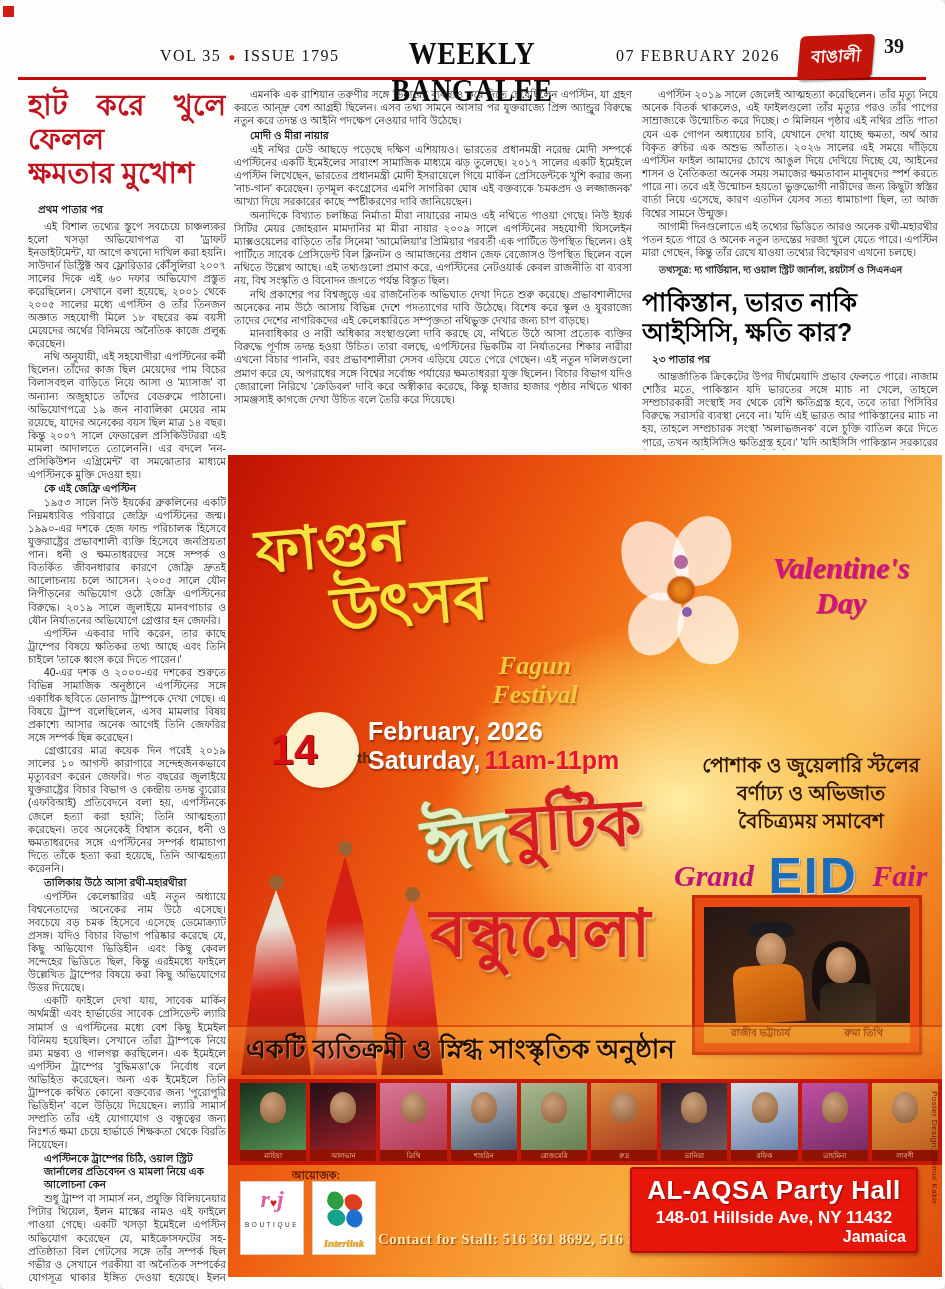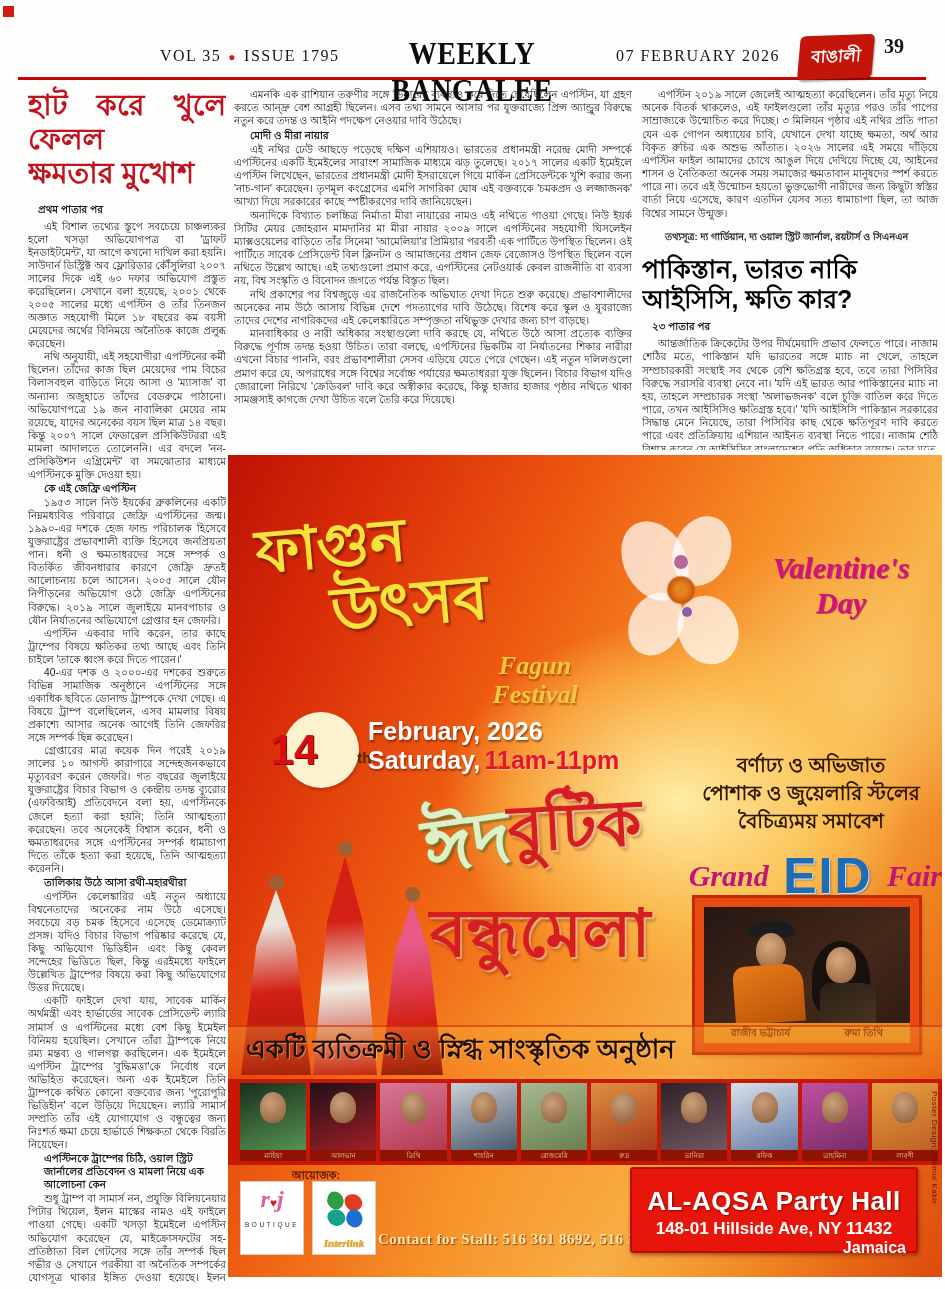--- a/index.html
+++ b/index.html
@@ -1,17 +1,17 @@
 <!DOCTYPE html>
 <html><head>
 <meta charset="utf-8">
 <style>
   html,body{margin:0;padding:0;background:#e8e8e8;}
   .page{position:relative;width:945px;height:1289px;background:#fdfdfb;overflow:hidden;
-        font-family:"Liberation Sans",sans-serif;margin:0 auto;}
+        font-family:"Liberation Sans",sans-serif;margin:0 auto;border-radius:6px;}
   
   .corner-mark{position:absolute;left:3px;top:6px;width:11px;height:11px;background:#cf1d14;}
   .m-vol{position:absolute;left:160px;top:47px;font:16px "Liberation Serif",serif;letter-spacing:1.5px;color:#161616;}
   .m-dot{color:#cf1d14;font-size:12px;padding:0 7px;}
   .m-title{position:absolute;left:352px;top:40px;width:240px;text-align:center;
            font:bold 28px "Liberation Serif",serif;transform:scaleY(1.15);color:#0c0c0c;letter-spacing:.5px;}
   .m-date{position:absolute;left:616px;top:47px;font:16px "Liberation Serif",serif;letter-spacing:1.5px;color:#161616;}
   .masthead-rule{position:absolute;left:18px;top:77px;width:908px;height:3px;background:#c40606;}
   .m-logo{position:absolute;left:799px;top:35px;width:74px;height:44px;background:#c3150a;border-radius:5px;
           transform:skewX(-7deg) rotate(-2deg);display:flex;align-items:center;justify-content:center;
@@ -20,21 +20,21 @@
   
   .col{position:absolute;overflow:hidden;text-align:justify;color:#181818;}
   #col-left{left:28px;top:84px;width:198px;height:1200px;font-size:10.3px;line-height:1.27;}
   #col-mid{left:234px;top:88px;width:398px;height:362px;font-size:10.3px;line-height:1.28;}
   #col-right{left:642px;top:88px;width:296px;height:362px;font-size:10.3px;line-height:1.28;}
   .left-headline{color:#c1121f;font-weight:bold;font-size:29px;line-height:1.18;margin:4px 0 12px;}
   .sub-headline{font-weight:bold;font-size:25px;line-height:1.22;color:#000;margin:10px 0 5px;}
   .body-p{margin:0;text-indent:16px;}
   .subhead{font-weight:bold;padding-left:16px;margin:1px 0;text-align:left;}
   .lead-line{font-weight:bold;padding-left:6px;margin:4px;}
-  .source-line{margin:11px;text-indent:12px;font-weight:bold;font-size:9.6px;}
+  .source-line{margin:5px;text-indent:12px;font-weight:bold;font-size:9.6px;}
   
   #ad{position:absolute;left:228px;top:455px;width:714px;height:822px;overflow:hidden;
       background:
         radial-gradient(ellipse 300px 230px at 63% 42%, rgba(255,242,170,.95), rgba(253,200,85,.55) 55%, rgba(253,200,85,0) 78%),
         radial-gradient(ellipse 280px 210px at 88% 28%, rgba(250,205,110,.75), rgba(250,205,110,0) 70%),
         radial-gradient(ellipse 420px 260px at 50% 86%, rgba(248,160,50,.55), rgba(248,160,50,0) 75%),
         linear-gradient(115deg,#bf1204 0%,#d92d08 15%,#ee5a10 34%,#f68d26 52%,#f8b34a 68%,#ee7e1e 84%,#dd4a0c 100%);}
   .fagun-bn{position:absolute;left:30px;top:52px;width:320px;color:#f9e23b;font-weight:bold;
             transform:rotate(-5deg);text-shadow:2px 3px 2px rgba(90,20,0,.55);line-height:1.05;}
   .fagun-l1{font-size:60px;}
@@ -60,21 +60,21 @@
   .date-l2w{font:bold 25px "Liberation Sans",sans-serif;color:#fdfdfd;text-shadow:1px 2px 2px rgba(100,25,0,.6);}
   .date-l2r{font:bold 25px "Liberation Sans",sans-serif;color:#e8142d;text-shadow:1px 1px 1px rgba(255,240,200,.5);}
   .eid-green{position:absolute;left:196px;top:330px;font-weight:bold;font-size:74px;color:#dff0c8;transform:rotate(-8deg);
              text-shadow:0 0 3px #7fae5f,2px 3px 2px rgba(60,90,20,.55);}
   .eid-red1{position:absolute;left:280px;top:322px;font-weight:bold;font-size:64px;color:#d51d22;transform:rotate(-3deg);
             text-shadow:2px 2px 1px rgba(255,235,190,.55),3px 4px 3px rgba(120,10,0,.35);}
   .eid-red2{position:absolute;left:202px;top:428px;font-weight:bold;font-size:66px;color:#d51d22;
             text-shadow:2px 2px 1px rgba(255,235,190,.55),3px 4px 3px rgba(120,10,0,.35);}
   .ad-right-text{position:absolute;left:452px;top:296px;width:262px;text-align:center;color:#2f1503;
                  font-weight:bold;font-size:20px;line-height:1.4;}
-  .grand-line{position:absolute;left:446px;top:392px;width:268px;text-align:right;white-space:nowrap;}
+  .grand-line{position:absolute;left:446px;top:392px;width:268px;text-align:left;white-space:nowrap;}
   .grand-word,.fair-word{font:bold italic 30px "Liberation Serif",serif;color:#c01578;vertical-align:middle;}
   .eid-word{font:bold 50px "Liberation Sans",sans-serif;color:#1d6cb5;letter-spacing:2px;margin:0 10px;
             vertical-align:middle;text-shadow:1px 1px 0 #cfe4f5,2px 2px 2px rgba(40,60,90,.4);}
   .dancers{position:absolute;left:7px;top:362px;width:215px;height:262px;}
   .dancer{position:absolute;}
   .d-head{width:15px;height:15px;border-radius:50%;background:#9c6234;margin:0 auto;}
   .d-body{width:100%;height:calc(100% - 15px);clip-path:polygon(50% 0,78% 30%,100% 100%,0 100%,22% 30%);}
   .d1{left:6px;top:58px;width:70px;height:200px;}
   .d1 .d-body{background:linear-gradient(175deg,#e8e4da 20%,#d42015 55%,#9c1508);}
   .d2{left:78px;top:24px;width:64px;height:234px;}
@@ -118,21 +118,21 @@
   .pin{position:absolute;width:17px;height:17px;border-radius:40% 60% 45% 55%;}
   .p1{left:14px;top:10px;background:#2f9e41;transform:rotate(20deg);}
   .p2{left:32px;top:12px;background:#e03c20;transform:rotate(-15deg);}
   .p3{left:33px;top:28px;background:#1f6fd0;transform:rotate(30deg);}
   .p4{left:15px;top:27px;background:#17a08c;transform:rotate(-25deg);}
   .l2-name{position:absolute;bottom:5px;width:100%;text-align:center;
            font:bold italic 11px "Liberation Serif",serif;color:#f2b01e;text-shadow:0 0 1px #7a4a00;}
   .contact{position:absolute;left:150px;top:66px;font:bold 15px "Liberation Serif",serif;color:#ffe9ad;
            text-shadow:1px 1px 1px rgba(100,20,0,.7);letter-spacing:.5px;}
   .venue{position:absolute;left:402px;top:2px;width:288px;height:86px;background:#e8150a;border:2px solid #b80d04;
-         border-radius:3px;color:#fff;padding:17px 10px;box-sizing:border-box;text-align:center;
+         border-radius:3px;color:#fff;padding:6px 10px;box-sizing:border-box;text-align:center;
          box-shadow:1px 2px 4px rgba(90,5,0,.5);}
   .venue-name{font-size:26px;font-weight:bold;text-shadow:1px 1px 2px #7d0a02;letter-spacing:.5px;}
   .venue-addr{font-size:17px;font-weight:bold;margin-top:2px;}
   .venue-city{font-size:16px;font-weight:bold;text-align:right;margin-top:0;}
   .credit{position:absolute;right:3px;top:636px;writing-mode:vertical-rl;font-size:8px;color:#6b1404;letter-spacing:.5px;}
 </style>
 </head>
 <body>
 
 <div class="page">
@@ -177,20 +177,21 @@
         <p class="body-p">এই নথির ঢেউ আছড়ে পড়েছে দক্ষিণ এশিয়ায়ও। ভারতের প্রধানমন্ত্রী নরেন্দ্র মোদী সম্পর্কে এপস্টিনের একটি ইমেইলের সারাংশ সামাজিক মাধ্যমে ঝড় তুলেছে। ২০১৭ সালের একটি ইমেইলে এপস্টিন লিখেছেন, ভারতের প্রধানমন্ত্রী মোদী ইসরায়েলে গিয়ে মার্কিন প্রেসিডেন্টকে খুশি করার জন্য 'নাচ-গান' করেছেন। তৃণমূল কংগ্রেসের এমপি সাগরিকা ঘোষ এই বক্তব্যকে 'চমকপ্রদ ও লজ্জাজনক' আখ্যা দিয়ে সরকারের কাছে স্পষ্টীকরণের দাবি জানিয়েছেন।</p>
         <p class="body-p">অন্যদিকে বিখ্যাত চলচ্চিত্র নির্মাতা মীরা নায়ারের নামও এই নথিতে পাওয়া গেছে। নিউ ইয়র্ক সিটির মেয়র জোহরান মামদানির মা মীরা নায়ার ২০০৯ সালে এপস্টিনের সহযোগী ঘিসলেইন ম্যাক্সওয়েলের বাড়িতে তাঁর সিনেমা 'আমেলিয়া'র প্রিমিয়ার পরবর্তী এক পার্টিতে উপস্থিত ছিলেন। ওই পার্টিতে সাবেক প্রেসিডেন্ট বিল ক্লিনটন ও আমাজনের প্রধান জেফ বেজোসও উপস্থিত ছিলেন বলে নথিতে উল্লেখ আছে। এই তথ্যগুলো প্রমাণ করে, এপস্টিনের নেটওয়ার্ক কেবল রাজনীতি বা ব্যবসা নয়, বিশ্ব সংস্কৃতি ও বিনোদন জগতে পর্যন্ত বিস্তৃত ছিল।</p>
         <p class="body-p">নথি প্রকাশের পর বিশ্বজুড়ে এর রাজনৈতিক অভিঘাত দেখা দিতে শুরু করেছে। প্রভাবশালীদের অনেকের নাম উঠে আসায় বিভিন্ন দেশে পদত্যাগের দাবি উঠেছে। বিশেষ করে স্কুল ও যুবরাজ্যে তাদের দেশের নাগরিকদের এই কেলেঙ্কারিতে সম্পৃক্ততা নথিভুক্ত দেখার জন্য চাপ বাড়ছে।</p>
         <p class="body-p">মানবাধিকার ও নারী অধিকার সংস্থাগুলো দাবি করছে যে, নথিতে উঠে আসা প্রত্যেক ব্যক্তির বিরুদ্ধে পূর্ণাঙ্গ তদন্ত হওয়া উচিত। তারা বলছে, এপস্টিনের ভিকটিম বা নির্যাতনের শিকার নারীরা এখনো বিচার পাননি, বরং প্রভাবশালীরা সেসব এড়িয়ে যেতে পেরে গেছেন। এই নতুন দলিলগুলো প্রমাণ করে যে, অপরাধের সঙ্গে বিশ্বের সর্বোচ্চ পর্যায়ের ক্ষমতাধররা যুক্ত ছিলেন। বিচার বিভাগ যদিও জোরালো নিরিখে 'ক্রেডিবল' দাবি করে অস্বীকার করেছে, কিন্তু হাজার হাজার পৃষ্ঠার নথিতে থাকা সামঞ্জস্যই কাগজে দেখা উচিত বলে তৈরি করে দিয়েছে।</p>
       </div>
   </div>
 
   <div class="col" id="col-right">
     <div>
         <p class="body-p">এপস্টিন ২০১৯ সালে জেলেই আত্মহত্যা করেছিলেন। তাঁর মৃত্যু নিয়ে অনেক বিতর্ক থাকলেও, এই ফাইলগুলো তাঁর মৃত্যুর পরও তাঁর পাপের সাম্রাজ্যকে উন্মোচিত করে দিচ্ছে। ৩ মিলিয়ন পৃষ্ঠার এই নথির প্রতি পাতা যেন এক গোপন অধ্যায়ের চাবি, যেখানে দেখা যাচ্ছে ক্ষমতা, অর্থ আর বিকৃত রুচির এক অশুভ আঁতাত। ২০২৬ সালের এই সময়ে দাঁড়িয়ে এপস্টিন ফাইল আমাদের চোখে আঙুল দিয়ে দেখিয়ে দিচ্ছে যে, আইনের শাসন ও নৈতিকতা অনেক সময় সমাজের ক্ষমতাবান মানুষদের স্পর্শ করতে পারে না। তবে এই উন্মোচন হয়তো ভুক্তভোগী নারীদের জন্য কিছুটা স্বস্তির বার্তা নিয়ে এসেছে, কারণ এতদিন যেসব সত্য ধামাচাপা ছিল, তা আজ বিশ্বের সামনে উন্মুক্ত।</p>
+        <p class="body-p">আগামী দিনগুলোতে এই তথ্যের ভিত্তিতে আরও অনেক রথী-মহারথীর পতন হতে পারে ও অনেক নতুন তদন্তের দরজা খুলে যেতে পারে। এপস্টিন মারা গেছেন, কিন্তু তাঁর রেখে যাওয়া তথ্যের বিস্ফোরণ এখনো চলছে।</p>
       </div>
     <p class="source-line">তথ্যসূত্র: দ্য গার্ডিয়ান, দ্য ওয়াল স্ট্রিট জার্নাল, রয়টার্স ও সিএনএন</p>
     <div class="sub-headline">
       <div>পাকিস্তান, ভারত নাকি</div>
       <div>আইসিসি, ক্ষতি কার?</div>
     </div>
     <div>
         <p class="lead-line">২৩ পাতার পর</p>
         <p class="body-p">আন্তর্জাতিক ক্রিকেটের উপর দীর্ঘমেয়াদি প্রভাব ফেলতে পারে। নাজাম শেঠির মতে, পাকিস্তান যদি ভারতের সঙ্গে ম্যাচ না খেলে, তাহলে সম্প্রচারকারী সংস্থাই সব থেকে বেশি ক্ষতিগ্রস্ত হবে, তবে তারা পিসিবির বিরুদ্ধে সরাসরি ব্যবস্থা নেবে না। 'যদি এই ভারত আর পাকিস্তানের ম্যাচ না হয়, তাহলে সম্প্রচারক সংস্থা 'অলাভজনক' বলে চুক্তি বাতিল করে দিতে পারে, তখন আইসিসিও ক্ষতিগ্রস্ত হবে।' 'যদি আইসিসি পাকিস্তান সরকারের সিদ্ধান্ত মেনে নিয়েছে, তারা পিসিবির কাছ থেকে ক্ষতিপূরণ দাবি করতে পারে এবং প্রতিক্রিয়ায় এশিয়ান আইনত ব্যবস্থা নিতে পারে। নাজাম শেঠি বিশ্বাস করেন যে আইসিসির বাংলাদেশের প্রতি অধিকার রয়েছে। তার মতে, যদি পাকিস্তান চুপ থাকত, প্রথমে ম্যাচের দিন বজায় করত এবং মাঠে না নামত, তাহলে পাকিস্তান পরিস্থিতি আরও জটিল এবং ক্ষতির হতে পারত। 'আশা করি আইসিসি'র বিচক্ষণতার সঙ্গে কাজ করবে এবং সঠিক সিদ্ধান্ত নেবে,' বলছিলেন মি. শেঠি।</p>
       </div>
@@ -236,22 +237,22 @@
       <div class="dancer d2">
           <div class="d-head"></div>
           <div class="d-body"></div>
         </div>
       <div class="dancer d3">
           <div class="d-head"></div>
           <div class="d-body"></div>
         </div>
     </div>
     <div class="ad-right-text">
+      <div>পোশাক ও জুয়েলারি স্টলের</div>
       <div>বর্ণাঢ্য ও অভিজাত</div>
-      <div>পোশাক ও জুয়েলারি স্টলের</div>
       <div>বৈচিত্র্যময় সমাবেশ</div>
     </div>
     <div class="grand-line">
       <span class="grand-word">Grand</span>
       <span class="eid-word">EID</span>
       <span class="fair-word">Fair</span>
     </div>
     <div class="couple">
       <div class="c-hat"></div>
       <div class="c-head c-h1"></div>

